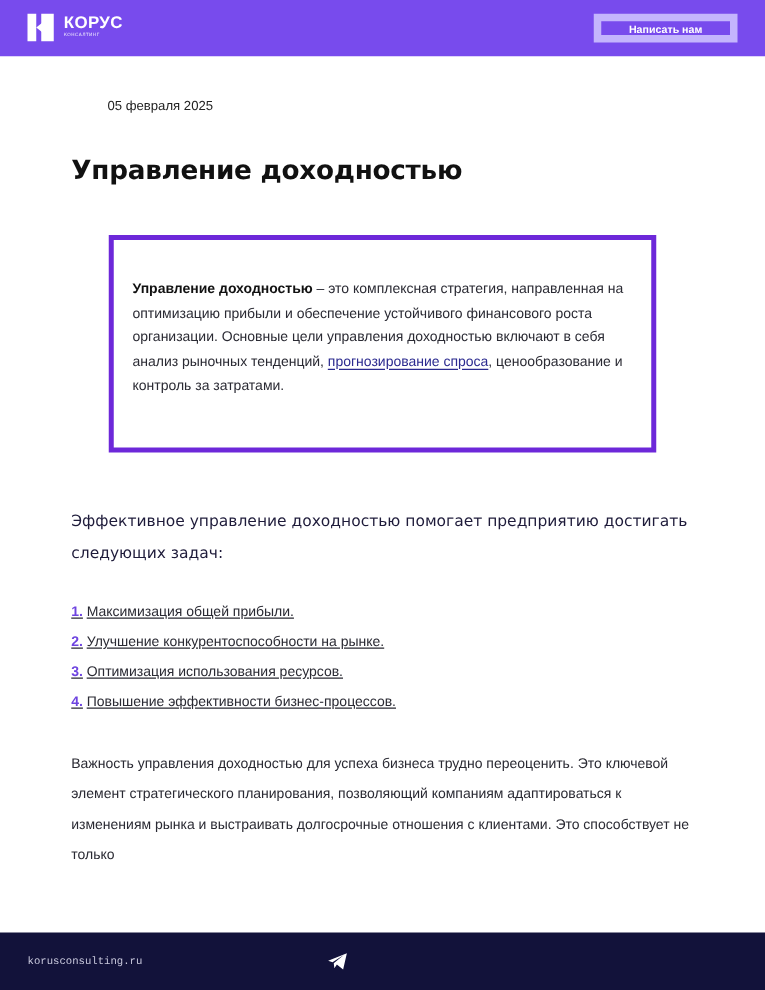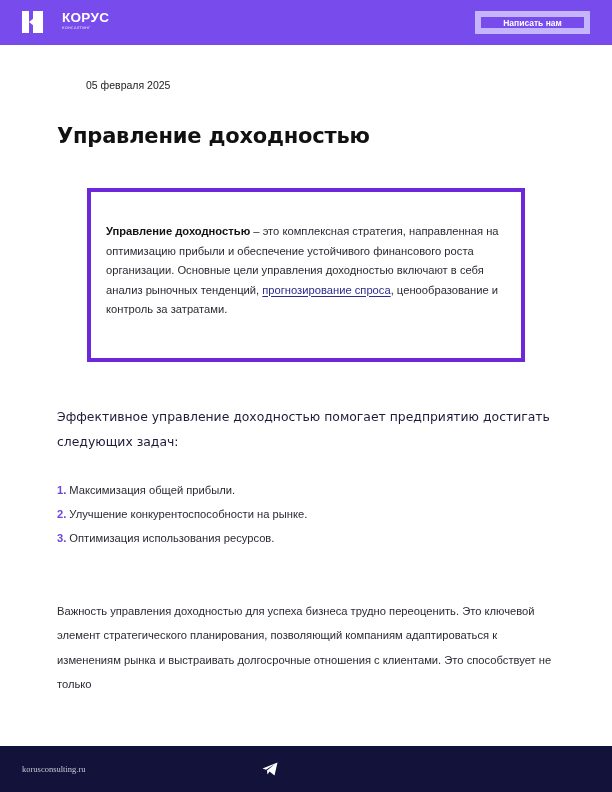--- a/index.html
+++ b/index.html
@@ -12,21 +12,21 @@
     }
     .logo { position: absolute; left: 22px; top: 11px; display: flex; align-items: flex-start; }
     .logo-mark { width: 21px; height: 22px; position: relative; }
     .logo-mark .l { position: absolute; left: 0; top: 0; width: 7px; height: 22px; background: #fff; }
     .logo-mark .r { position: absolute; right: 0; top: 0; width: 10px; height: 22px; background: #fff; }
     .logo-mark .notch {
       position: absolute; left: 7px; top: 7px; width: 0; height: 0;
       border-top: 4px solid transparent; border-bottom: 4px solid transparent;
       border-right: 5px solid #fff; margin-left: 0;
     }
-    .logo-text { margin-left: 19px; display: flex; flex-direction: column; }
+    .logo-text { margin-left: 8px; display: flex; flex-direction: column; }
     .logo-title { color: #fff; font-weight: bold; font-size: 13.5px; letter-spacing: 0.3px; line-height: 14px; font-family: "Liberation Sans", sans-serif; }
     .logo-sub { color: #fff; font-size: 3.5px; letter-spacing: 0.4px; line-height: 6px; opacity: 0.9; }
 
     .btn-write {
       position: absolute; left: 475px; top: 11px; width: 115px; height: 23px;
       border: 6px solid #c4b5fd; color: #fff; background: transparent;
       font-family: "Liberation Sans", sans-serif; font-weight: bold; font-size: 8.5px;
       display: flex; align-items: center; justify-content: center; cursor: pointer;
     }
 
@@ -50,34 +50,34 @@
     }
     .callout-text b { color: #111; font-weight: bold; }
     .callout-text a { color: #2b2a8f; text-decoration: underline; text-underline-offset: 2px; }
 
     .section-heading {
       position: absolute; left: 57px; top: 404px; width: 510px;
       font-family: "DejaVu Sans", sans-serif; font-weight: normal; font-size: 12.4px; line-height: 25px; color: #1e1b3a;
     }
 
     .task-list { position: absolute; left: 57px; top: 481px; list-style: none; font-family: "Liberation Sans", sans-serif; font-size: 11.2px; color: #2a2a33; }
-    .task-list li { height: 24px; line-height: 18px; }
+    .task-list li { height: 24px; line-height: 18px; text-decoration: underline; }
     .task-list .num { color: #6e44e0; font-weight: bold; margin-right: 3px; }
 
     .body-para {
       position: absolute; left: 57px; top: 599px; width: 500px;
       font-family: "Liberation Sans", sans-serif; font-size: 11.2px; line-height: 24.3px; color: #2a2a33;
     }
 
     .footer {
       position: absolute; left: 0; top: 746px; width: 612px; height: 46px; background: #12123a;
     }
     .footer-site {
       position: absolute; left: 22px; top: 18px; color: #c8c8dc; font-size: 8.5px;
-      font-family: Liberation Serif, serif;
+      font-family: Liberation Mono, monospace;
     }
     .tg { position: absolute; left: 262px; top: 16px; width: 16px; height: 14px; }
     .footer-tg-text {
       position: absolute; left: 286px; top: 18px; color: #d8d8e8; font-size: 8.5px;
       font-family: "Liberation Sans", sans-serif;
       margin-top: 32px;
     }
     .btn-subscribe {
       position: absolute; left: 475px; top: 12px; width: 115px; height: 23px;
       border: 1px solid #e8e8f4; background: transparent; color: #fff;
@@ -109,20 +109,21 @@
 <div class="callout">
   <p class="callout-text"><b>Управление доходностью</b><span> – это комплексная стратегия, направленная на оптимизацию прибыли и обеспечение устойчивого финансового роста организации. Основные цели управления доходностью включают в себя анализ рыночных тенденций, </span><a>прогнозирование спроса</a><span>, ценообразование и контроль за затратами.</span></p>
 </div>
 
 <h2 class="section-heading">Эффективное управление доходностью помогает предприятию достигать следующих задач:</h2>
 
 <ol class="task-list">
   <li><span class="num">1.</span><span>Максимизация общей прибыли.</span></li>
   <li><span class="num">2.</span><span>Улучшение конкурентоспособности на рынке.</span></li>
   <li><span class="num">3.</span><span>Оптимизация использования ресурсов.</span></li>
+  <li><span class="num">4.</span><span>Повышение эффективности бизнес-процессов.</span></li>
 </ol>
 
 <p class="body-para">Важность управления доходностью для успеха бизнеса трудно переоценить. Это ключевой элемент стратегического планирования, позволяющий компаниям адаптироваться к изменениям рынка и выстраивать долгосрочные отношения с клиентами. Это способствует не только</p>
 
 <footer class="footer">
   <span class="footer-site">korusconsulting.ru</span>
   <svg class="tg" viewBox="0 0 16 14">
     <path d="M0.5 6.5 L15.5 0.5 L12.5 13.5 L7.5 9.5 L5.5 12.5 L5 8.5 L13 2 L4 7.8 Z" fill="#ffffff"></path>
   </svg>
   <span class="footer-tg-text">Подпишитесь на наш Telegam-канал</span>

